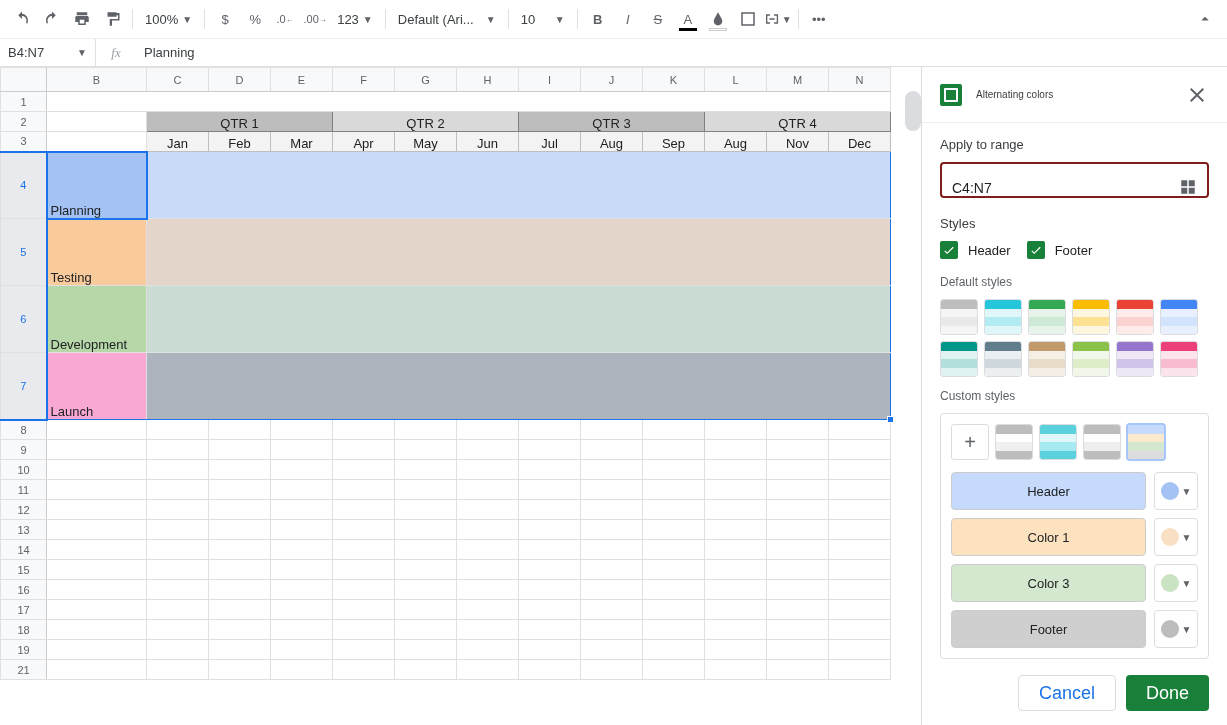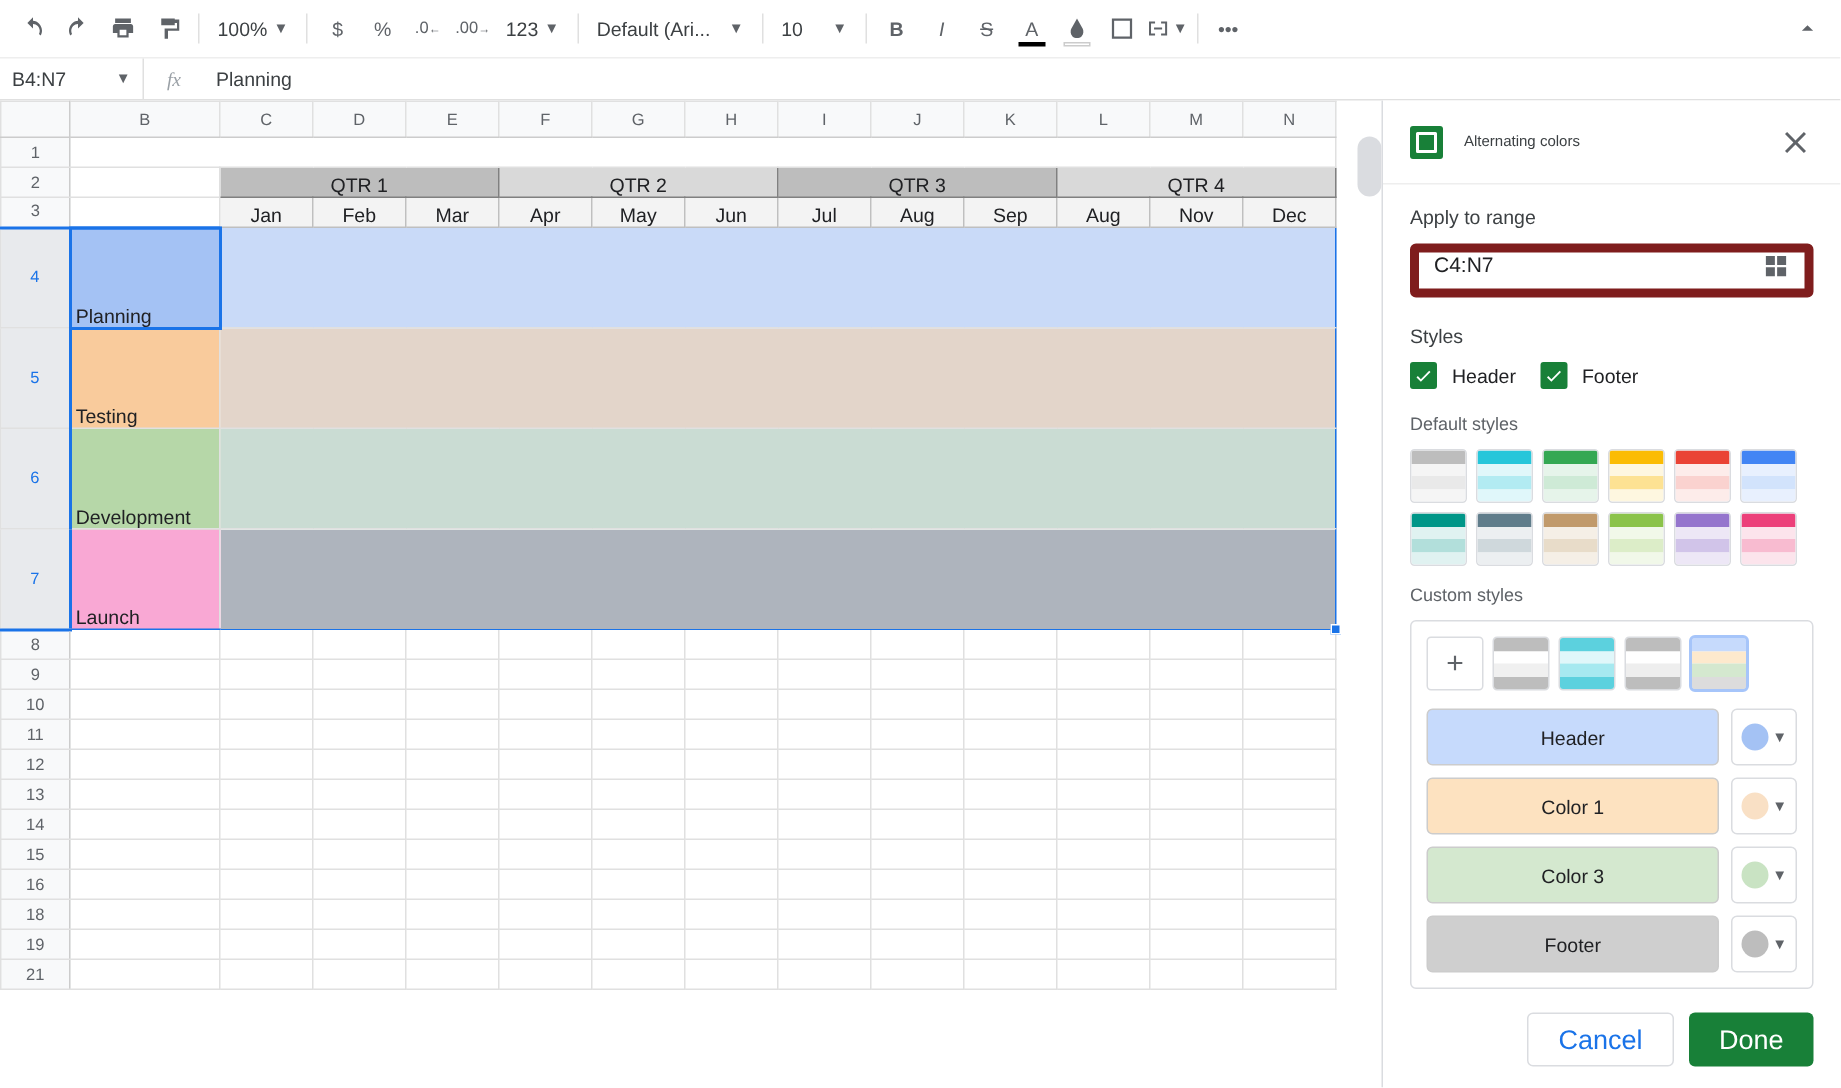--- a/index.html
+++ b/index.html
@@ -60,21 +60,21 @@
 
   
   .sidebar { width: 306px; border-left: 1px solid #dadce0; display: flex; flex-direction: column; background: #fff; }
   .sb-head { height: 56px; display: flex; align-items: center; padding: 0 18px; gap: 14px; border-bottom: 1px solid #eee;}
   .sb-logo { width: 22px; height: 22px; background:#188038; border-radius:2px; position:relative;}
   .sb-logo::after{content:"";position:absolute;inset:4px;border:2px solid #fff;border-radius:1px;}
   .sb-title { font-size: 10px; color: #3c4043; flex:1;}
   .sb-close { width: 24px; height: 24px; color:#5f6368; cursor:pointer; display:flex;align-items:center;justify-content:center;}
   .sb-body { padding: 14px 18px; overflow-y:auto; flex:1;}
   .sb-label { font-size: 13px; color: #3c4043; margin-bottom: 10px; }
-  .range-in { display:flex; align-items:flex-start; border:6px solid #7f1d1d; border-radius:4px; height:36px; padding:0 10px; font-size:14px; justify-content:space-between; margin-bottom:18px;}
+  .range-in { display:flex; align-items:flex-end; border:2px solid #7f1d1d; border-radius:4px; height:36px; padding:0 10px; font-size:14px; justify-content:space-between; margin-bottom:18px;}
   .range-in svg{width:18px;height:18px;fill:#5f6368;}
   .chk-row { display:flex; align-items:center; gap:16px; margin-bottom:16px;}
   .chk { display:flex; align-items:center; gap:10px; font-size:13px;}
   .chkbox { width:18px;height:18px;background:#188038;border-radius:2px;display:flex;align-items:center;justify-content:center;}
   .chkbox svg{width:14px;height:14px;fill:#fff;}
   .sub { font-size:12px; color:#5f6368; margin:6px 0 10px;}
   .swatch-grid { display:flex; flex-wrap:wrap; gap:6px; margin-bottom:12px;}
   .swatch { width:38px; height:36px; border:1px solid #dadce0; border-radius:3px; overflow:hidden; cursor:pointer; display:flex; flex-direction:column;}
   .swatch div{flex:1;}
   .custom-box { border:1px solid #dadce0; border-radius:4px; padding:10px; }
@@ -375,20 +375,36 @@
             <td class="cell"></td>
             <td class="cell"></td>
             <td class="cell"></td>
             <td class="cell"></td>
             <td class="cell"></td>
             <td class="cell"></td>
             <td class="cell"></td>
           </tr>
       <tr>
             <th class="rowh">16</th>
+            <td class="cell"></td>
+            <td class="cell"></td>
+            <td class="cell"></td>
+            <td class="cell"></td>
+            <td class="cell"></td>
+            <td class="cell"></td>
+            <td class="cell"></td>
+            <td class="cell"></td>
+            <td class="cell"></td>
+            <td class="cell"></td>
+            <td class="cell"></td>
+            <td class="cell"></td>
+            <td class="cell"></td>
+          </tr>
+      <tr>
+            <th class="rowh">17</th>
             <td class="cell"></td>
             <td class="cell"></td>
             <td class="cell"></td>
             <td class="cell"></td>
             <td class="cell"></td>
             <td class="cell"></td>
             <td class="cell"></td>
             <td class="cell"></td>
             <td class="cell"></td>
             <td class="cell"></td>

